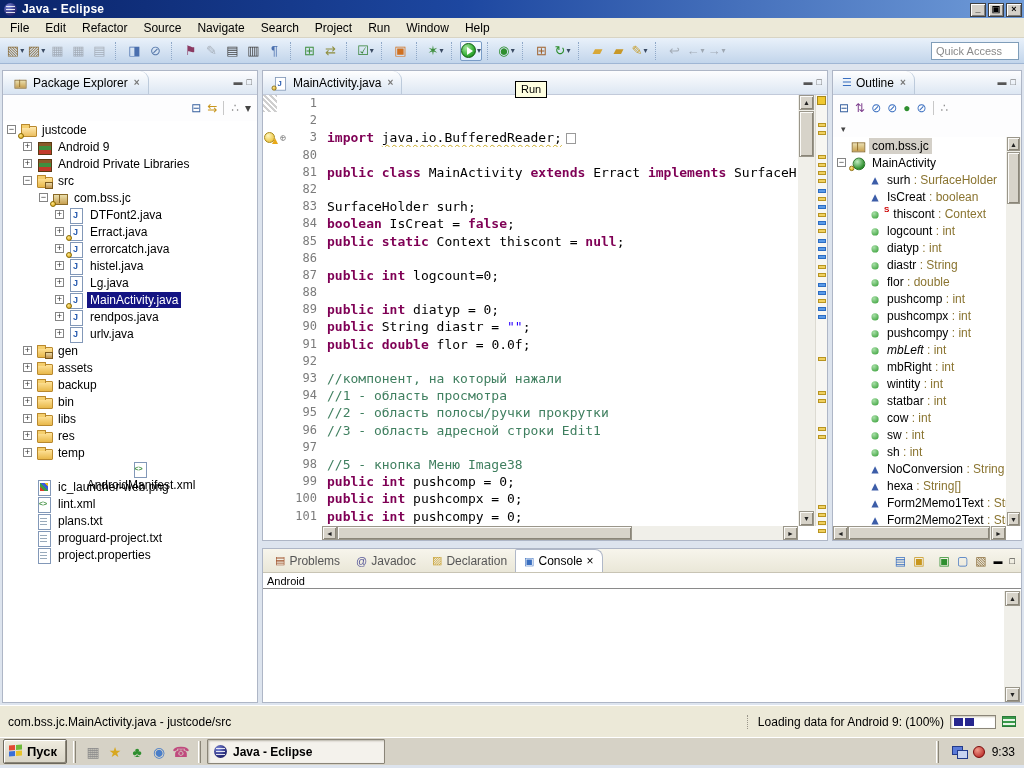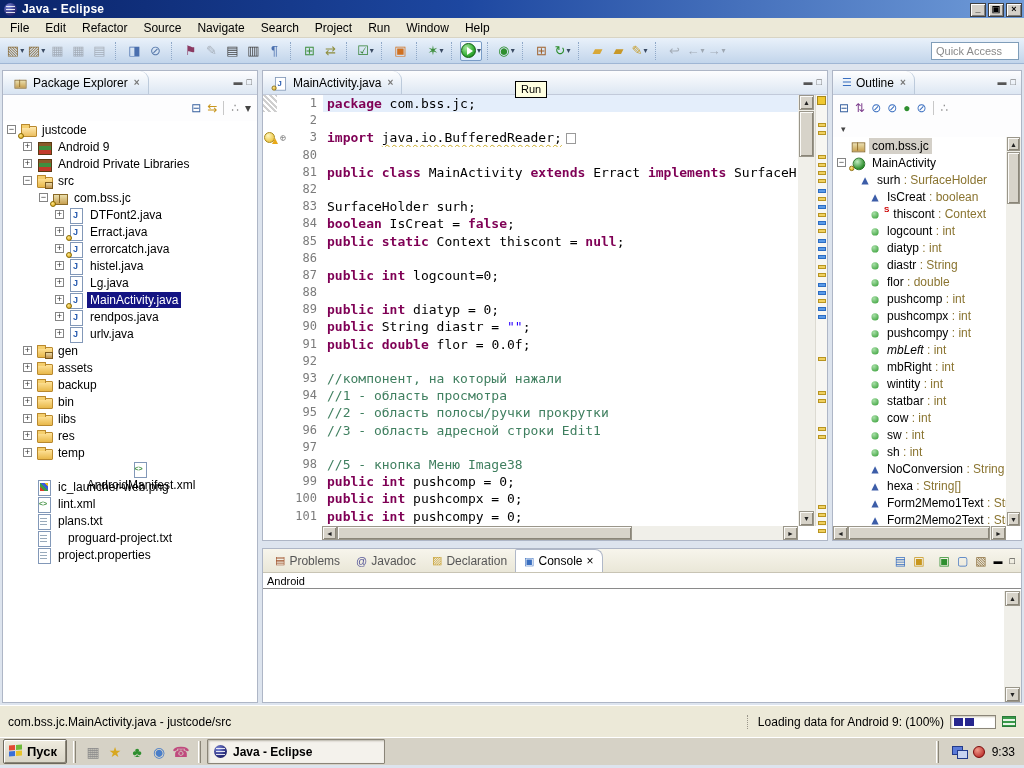--- a/index.html
+++ b/index.html
@@ -481,21 +481,21 @@
           <span class="tlabel" style="margin-left: 2px;">lint.xml</span>
         </div>
         <div class="trow" style="padding-left: 20px;">
           <span class="exp-sp"></span>
           <span class="icon text-file-icon file-base"></span>
           <span class="tlabel" style="margin-left: 2px;">plans.txt</span>
         </div>
         <div class="trow" style="padding-left: 20px;">
           <span class="exp-sp"></span>
           <span class="icon text-file-icon file-base"></span>
-          <span class="tlabel" style="margin-left: 12px;">proguard-project.txt</span>
+          <span class="tlabel" style="margin-left: 2px;">proguard-project.txt</span>
         </div>
         <div class="trow" style="padding-left: 20px;">
           <span class="exp-sp"></span>
           <span class="icon text-file-icon file-base"></span>
           <span class="tlabel" style="margin-left: 2px;">project.properties</span>
         </div>
       </div>
   </div>
 
   <div class="panel" id="editor" style="left:262px;top:70px;width:566px;height:471px;">
@@ -510,21 +510,20 @@
       <div class="pminmax">
         <span class="js-min">▬</span>
         <span class="js-max">□</span>
       </div>
     </div>
     <div class="ed-body" style="right:29px;" id="codelines">
         <div class="crow cur">
           <span class="ann hatch"></span>
           <span class="fold"></span>
           <span class="lnum">1</span>
-          <span class="codeline"><span class="seg kw">package</span><span class="seg pl"> com.bss.jc;</span></span>
         </div>
         <div class="crow">
           <span class="ann"></span>
           <span class="fold"></span>
           <span class="lnum">2</span>
           <span class="codeline"></span>
         </div>
         <div class="crow">
           <span class="ann bulb"></span>
           <span class="fold"><span>⊕</span></span>
@@ -740,21 +739,21 @@
           <span class="icon package-icon" style="transform: scale(0.9);"></span>
           <span class="olabel-gray" style="margin-left: 2px;">com.bss.jc</span>
         </div>
         <div class="trow" style="padding-left: 4px;">
           <span class="exp">−</span>
           <span class="icon class-icon" style="transform: scale(0.9);">
             <span class="ov-warn"></span>
           </span>
           <span class="tlabel" style="margin-left: 2px;">MainActivity</span>
         </div>
-        <div class="trow" style="padding-left: 24px;">
+        <div class="trow" style="padding-left: 34px;">
           <span class="icon field-default-icon" style="transform: scale(0.9);"></span>
           <span class="tlabel" style="padding-right: 0px;">surh</span>
           <span class="otype" style="white-space: pre;"> : SurfaceHolder</span>
         </div>
         <div class="trow" style="padding-left: 34px;">
           <span class="icon field-default-icon" style="transform: scale(0.9);"></span>
           <span class="tlabel" style="padding-right: 0px;">IsCreat</span>
           <span class="otype" style="white-space: pre;"> : boolean</span>
         </div>
         <div class="trow" style="padding-left: 34px;">

